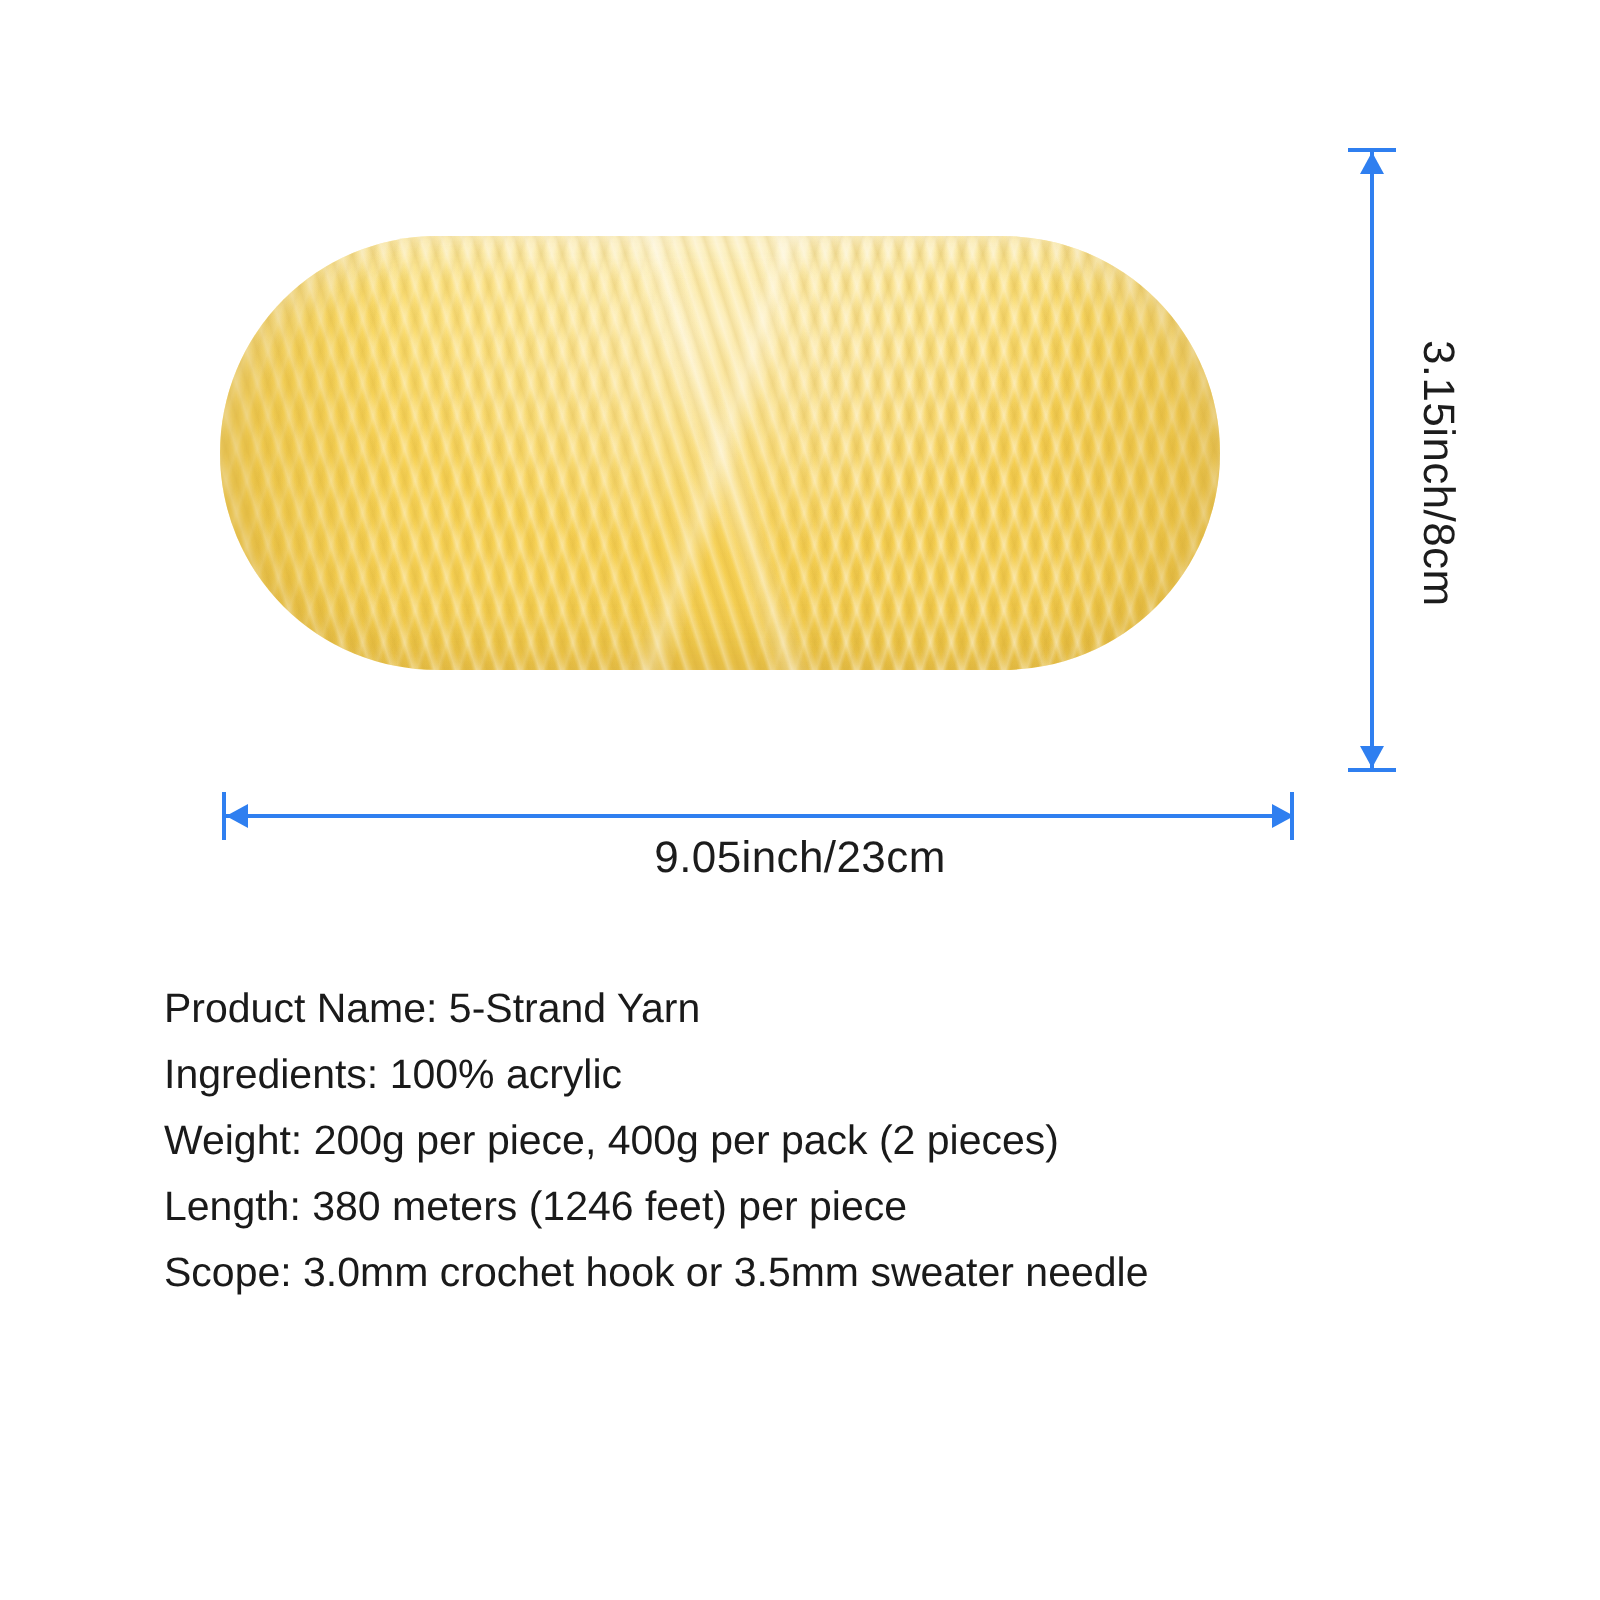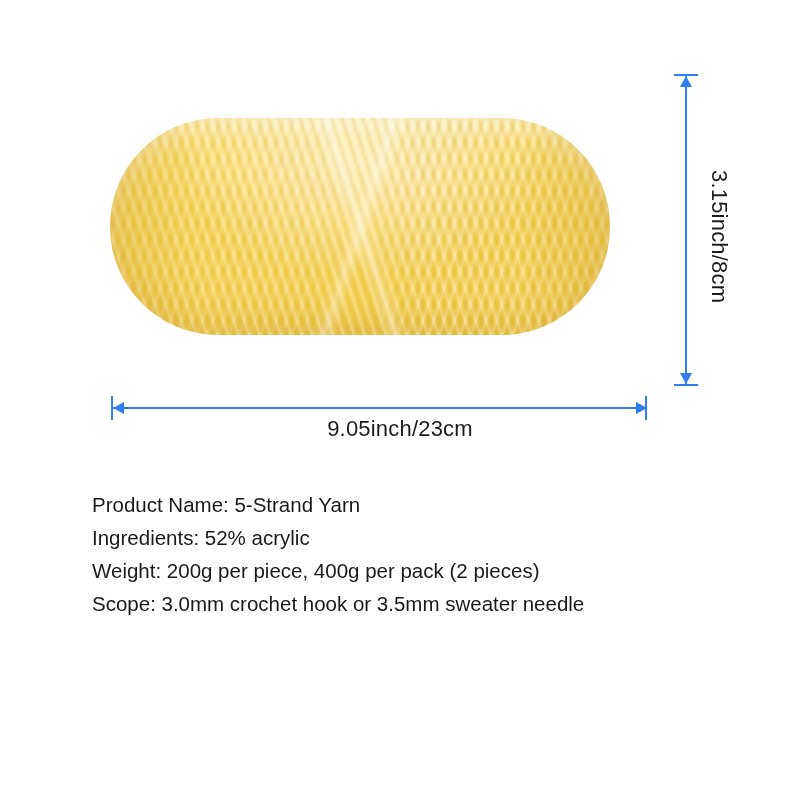--- a/index.html
+++ b/index.html
@@ -174,21 +174,21 @@
     font-size: 22px;
     color: #1c1c1c;
     writing-mode: vertical-rl;
     text-orientation: mixed;
     letter-spacing: .2px;
   }
 
   
   #specs {
     position: absolute;
-    left: 92px;
+    left: 82px;
     top: 488px;
     width: 660px;
   }
   #specs .spec-row {
     font-size: 20.5px;
     line-height: 33px;
     color: #1a1a1a;
     white-space: nowrap;
   }
 </style>
@@ -217,16 +217,17 @@
   <div class="cap-v" style="left:645px; top:396px;"></div>
   <div class="dim-line-h" style="left:111px; top:407px; width:536px;"></div>
   <div class="arrow left" style="left:113px; top:402px;"></div>
   <div class="arrow right" style="left:636px; top:402px;"></div>
 </div>
 
 <div id="width-label">9.05inch/23cm</div>
 
 <div id="specs">
   <div class="spec-row">Product Name: 5-Strand Yarn</div>
-  <div class="spec-row">Ingredients: 52% acrylic</div>
+  <div class="spec-row">Ingredients: 100% acrylic</div>
   <div class="spec-row">Weight: 200g per piece, 400g per pack (2 pieces)</div>
+  <div class="spec-row">Length: 380 meters (1246 feet) per piece</div>
   <div class="spec-row">Scope: 3.0mm crochet hook or 3.5mm sweater needle</div>
 </div>
 
 </body></html>

